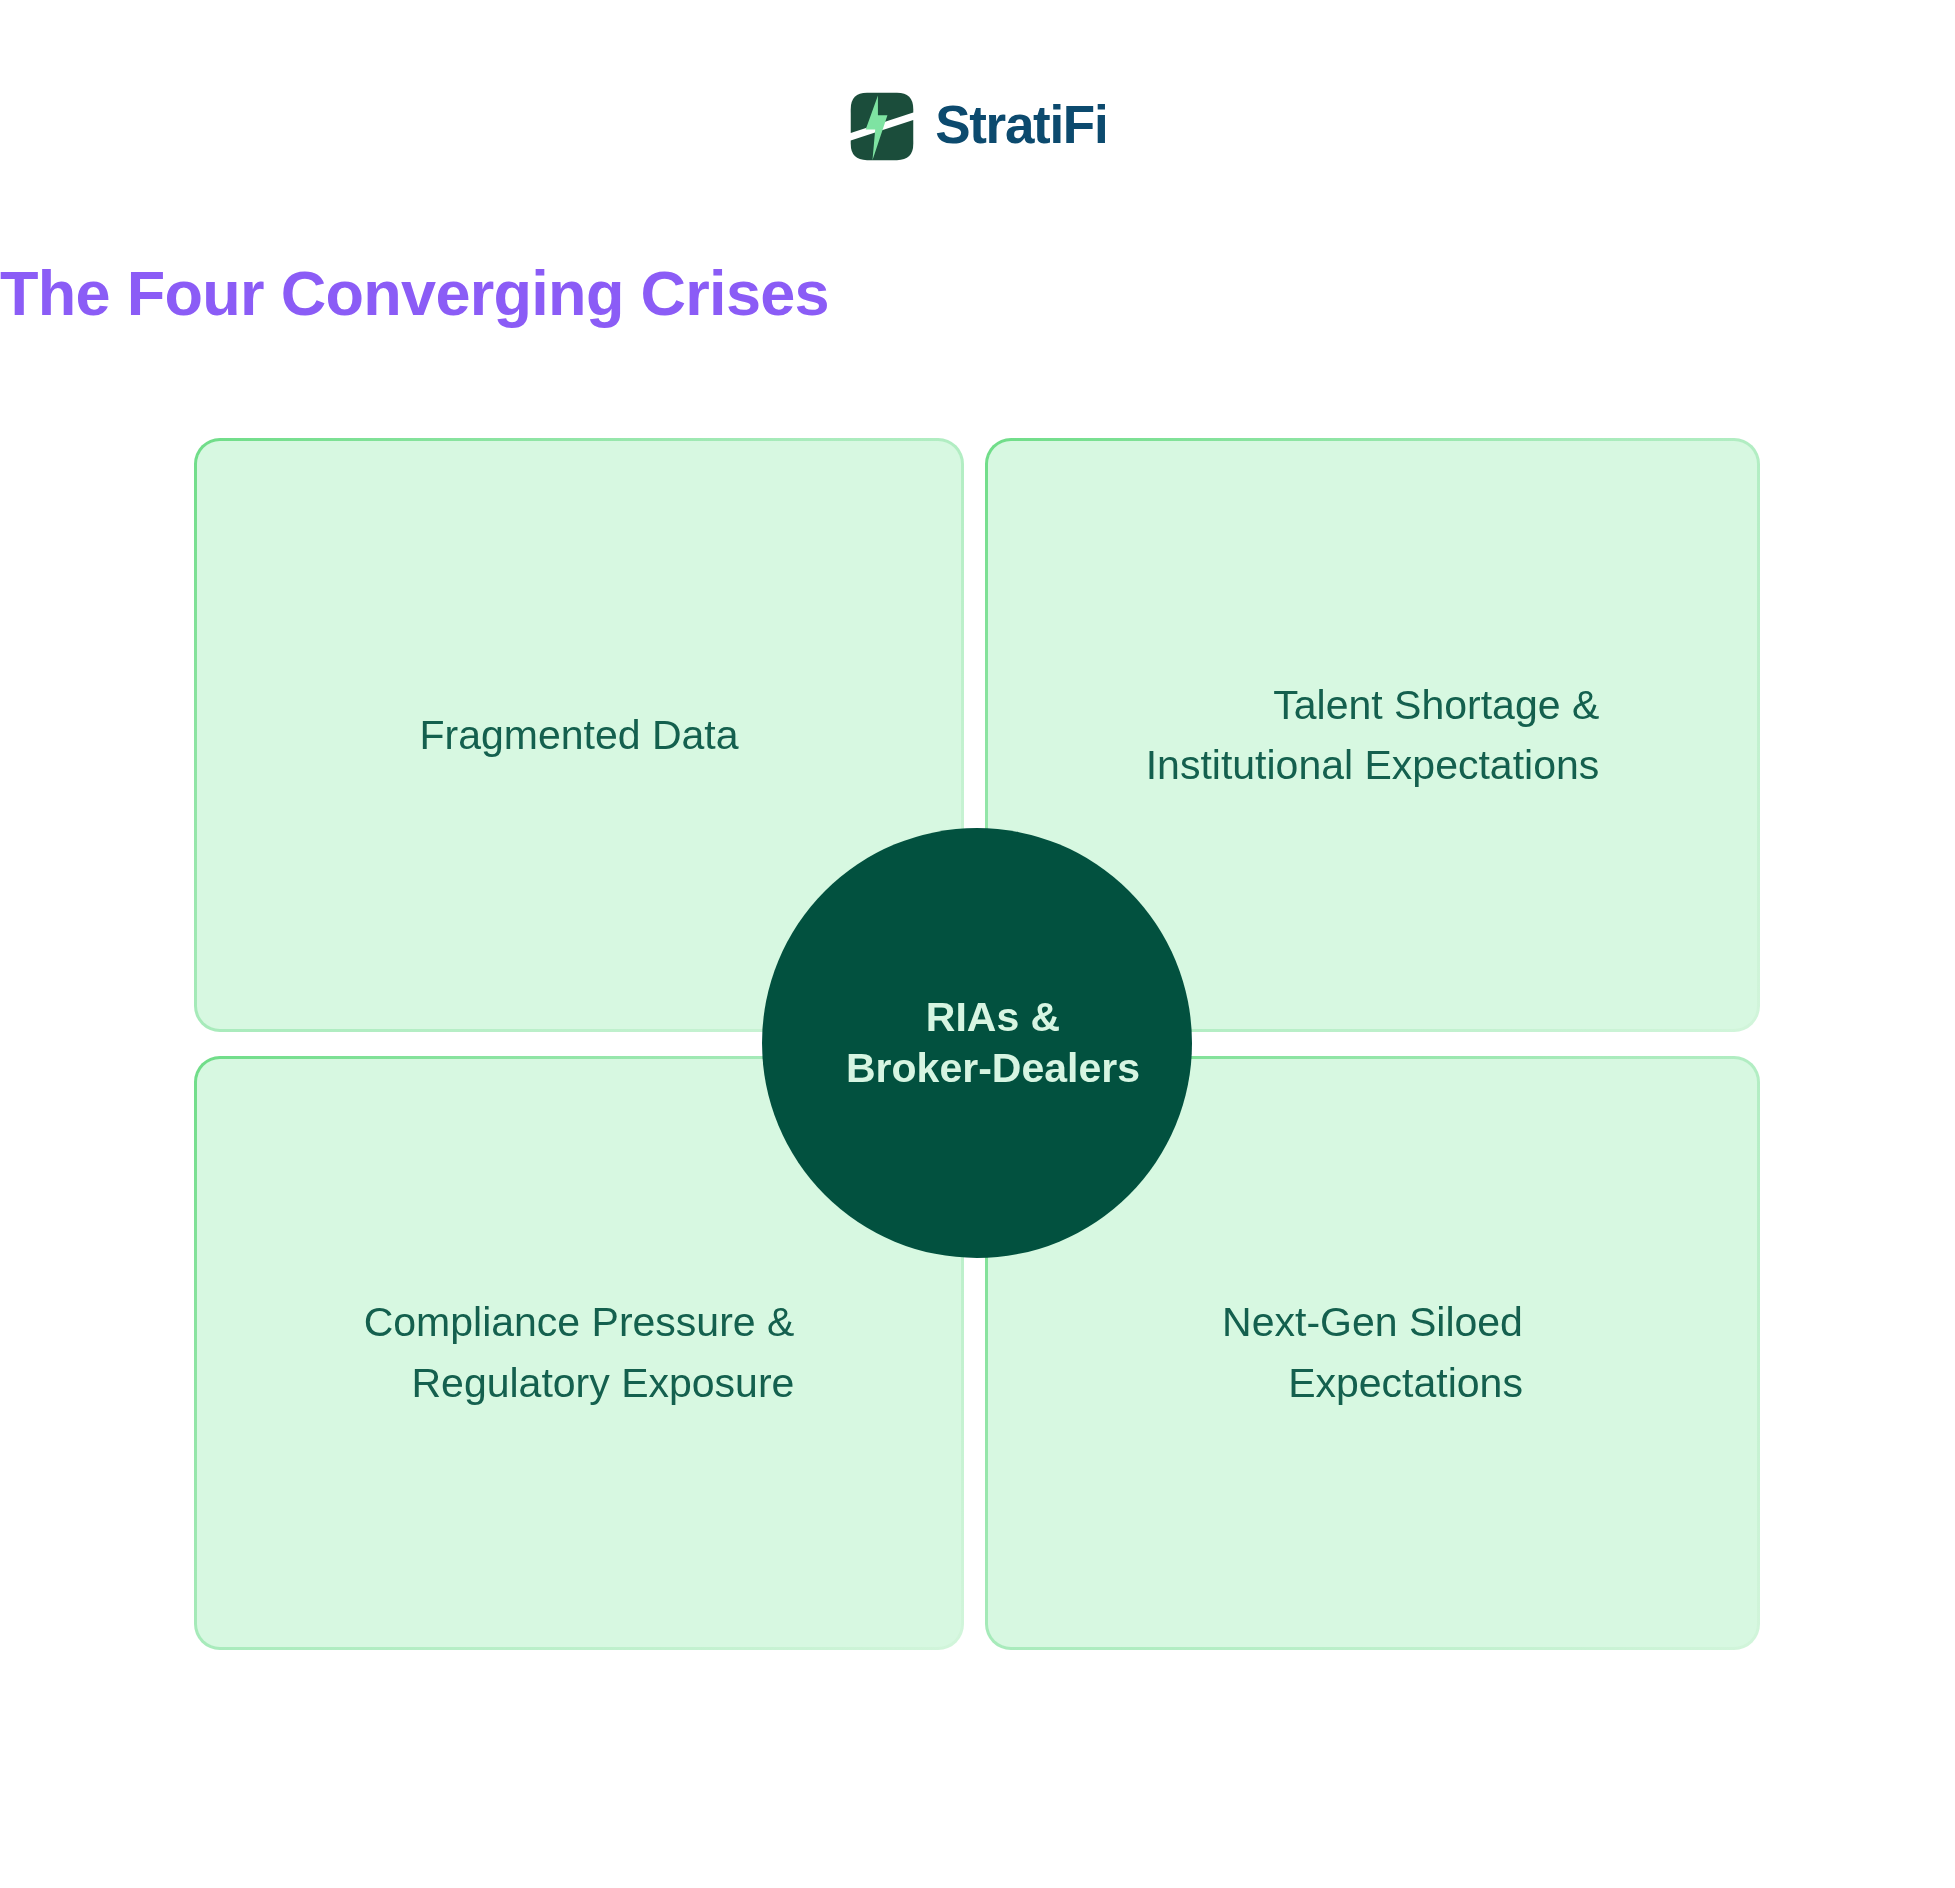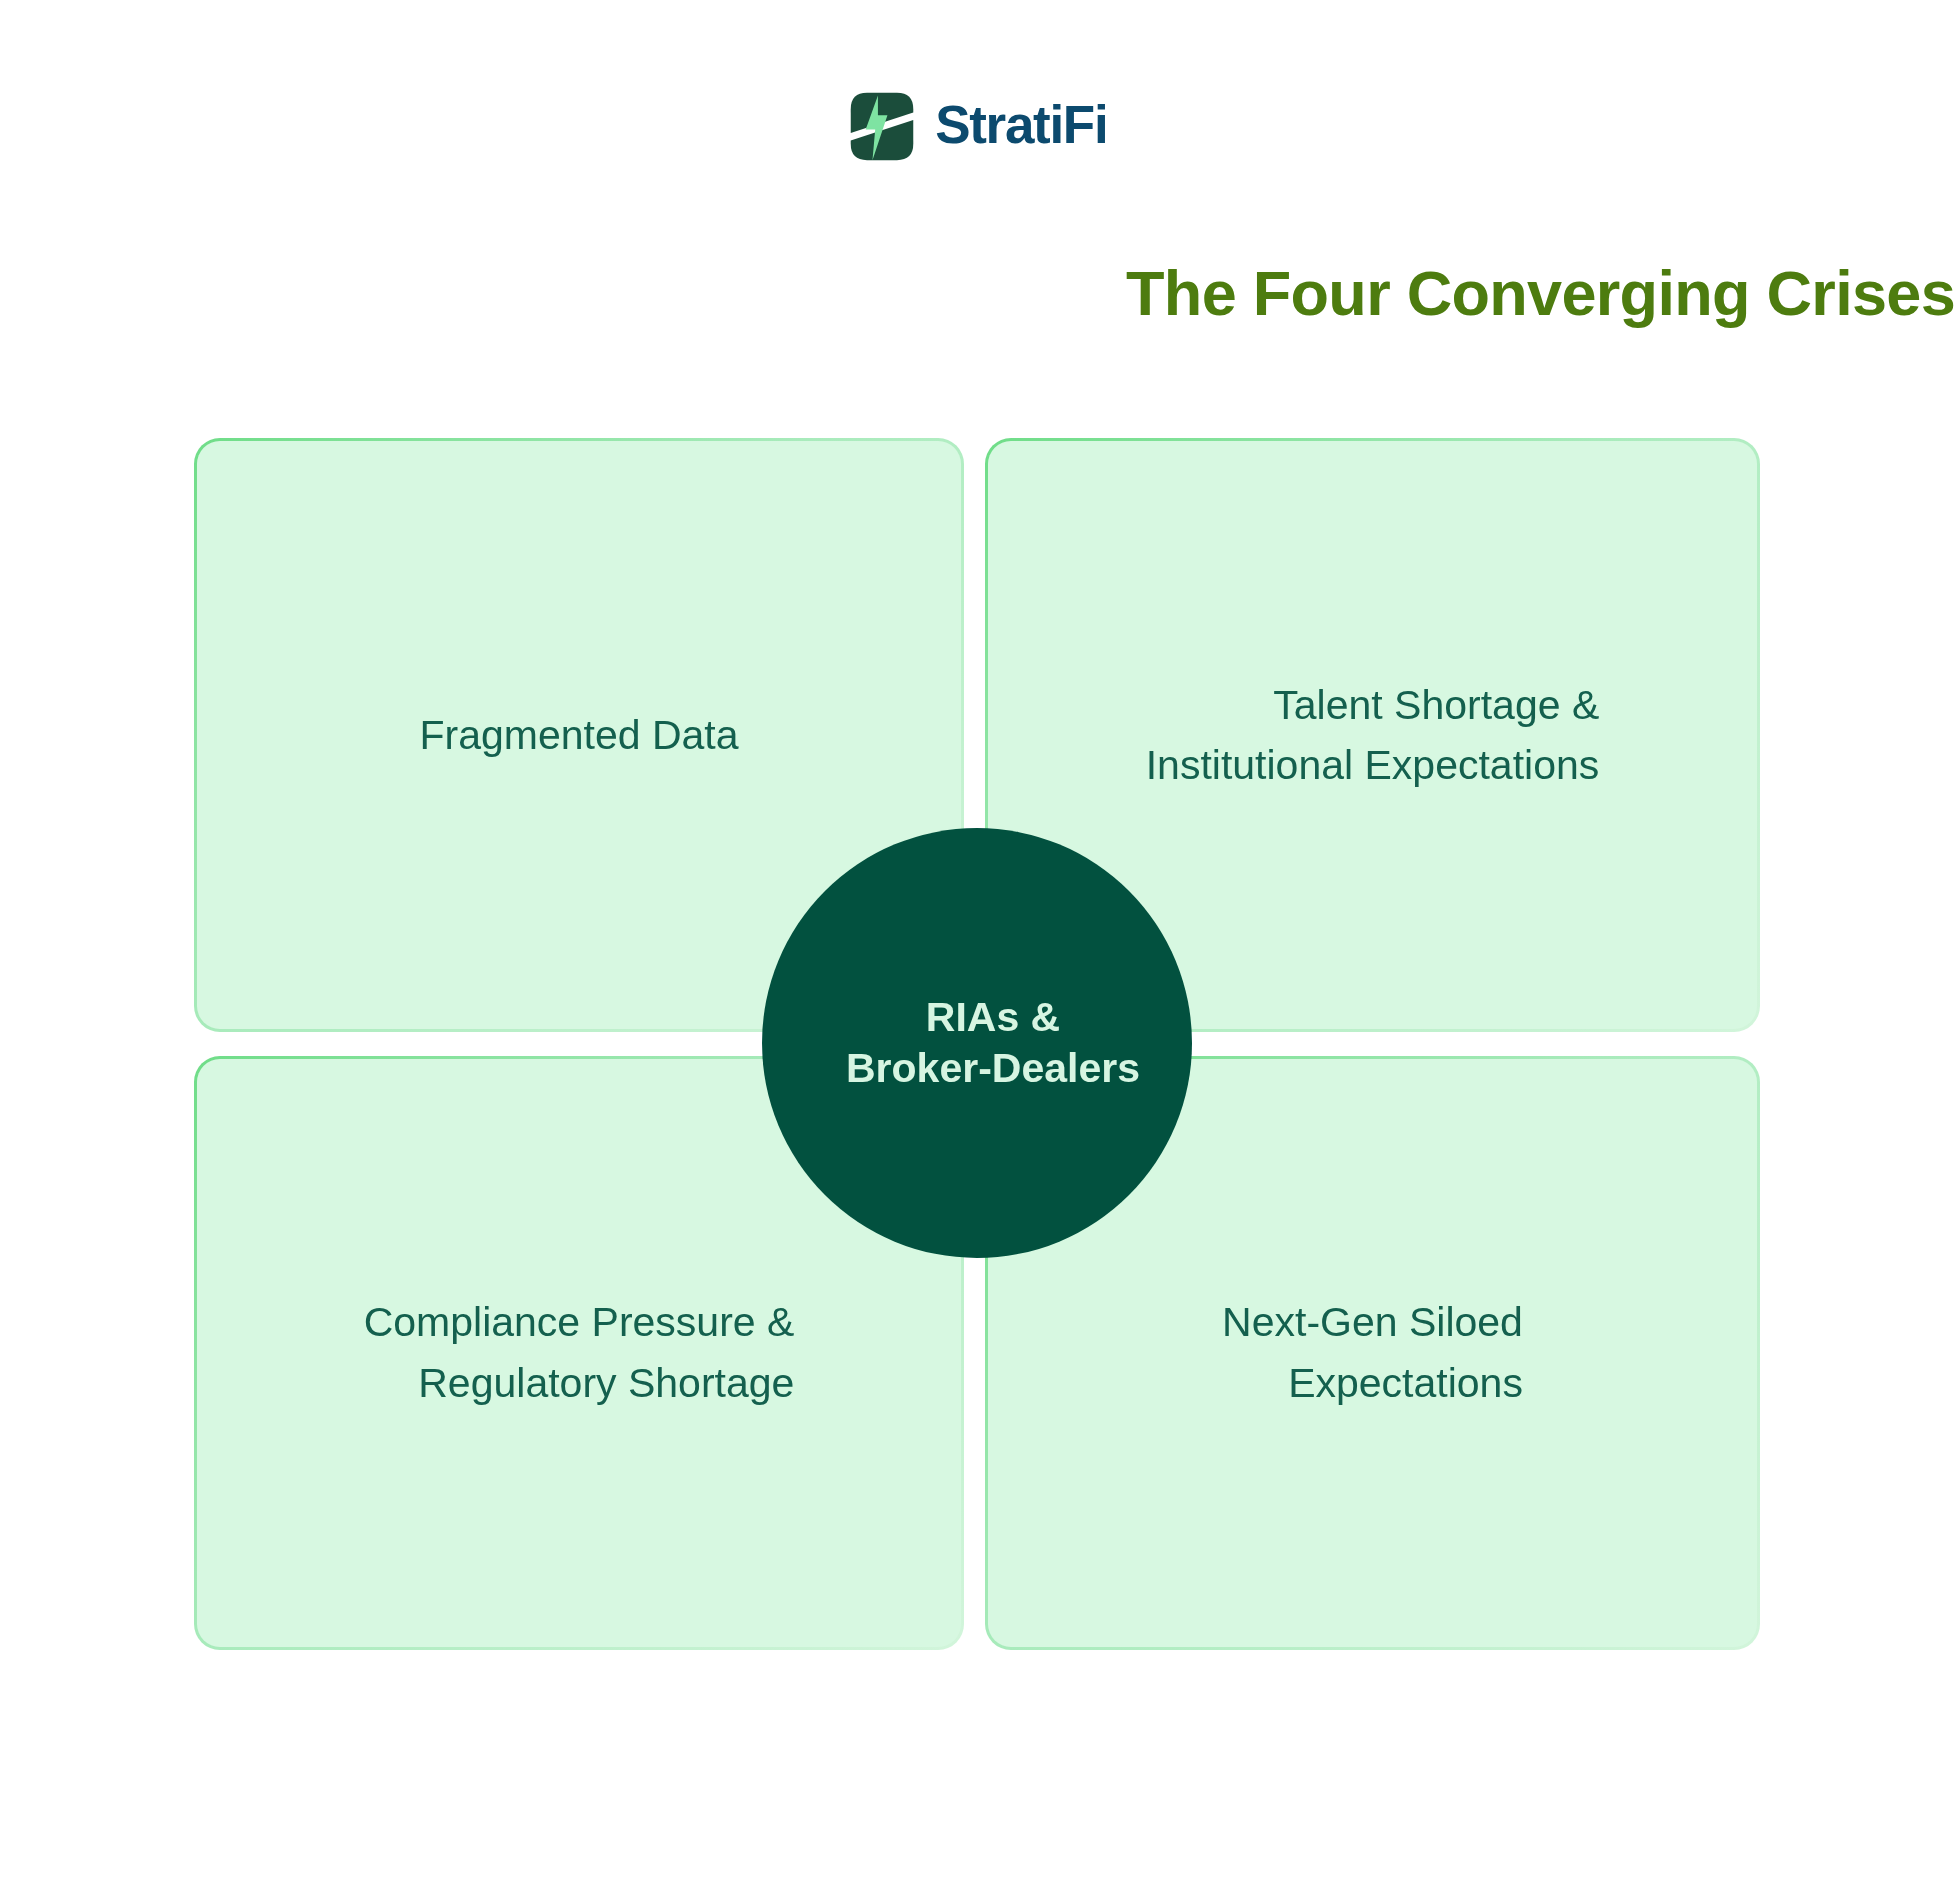--- a/index.html
+++ b/index.html
@@ -40,25 +40,25 @@
     line-height: 1;
     padding-bottom: 3.9px;
   }
 
   
   .title {
     position: absolute;
     top: 259px;
     left: 0;
     width: 100%;
-    text-align: right;
+    text-align: left;
     font-size: 63px;
     font-weight: 700;
     letter-spacing: -0.7px;
-    color: #4d7c0f;
+    color: #8b5cf6;
     line-height: 1.1;
   }
 
   
   .grid {
     position: absolute;
     left: 194px;
     top: 438px;
     display: grid;
     grid-template-columns: 770px 775px;
@@ -137,21 +137,21 @@
     <div class="card">
       <div class="card-label">
         <span class="card-line">Talent Shortage &amp;</span>
         <span class="card-line">Institutional Expectations</span>
       </div>
     </div>
 
     <div class="card">
       <div class="card-label">
         <span class="card-line">Compliance Pressure &amp;</span>
-        <span class="card-line">Regulatory Shortage</span>
+        <span class="card-line">Regulatory Exposure</span>
       </div>
     </div>
 
     <div class="card">
       <div class="card-label">
         <span class="card-line">Next-Gen Siloed</span>
         <span class="card-line">Expectations</span>
       </div>
     </div>
 

